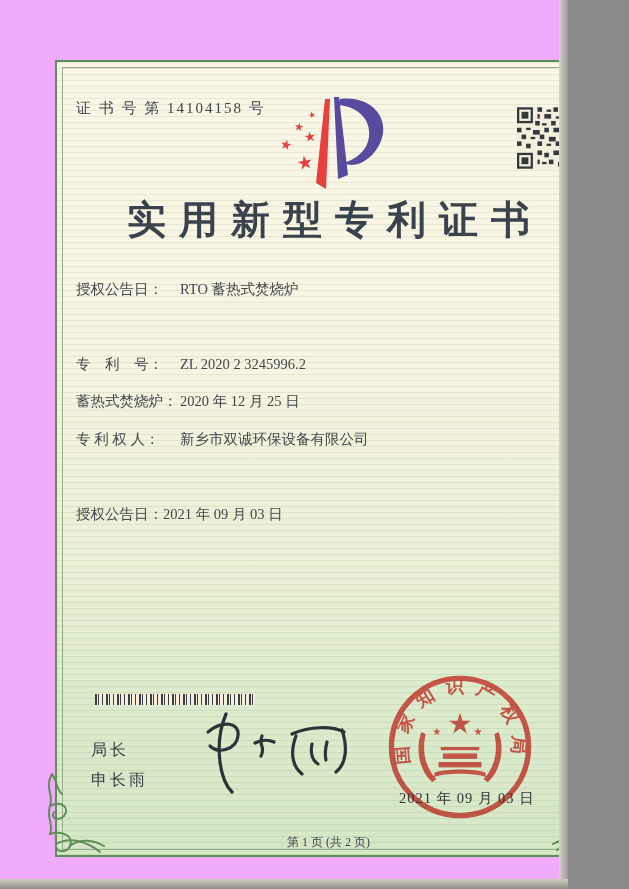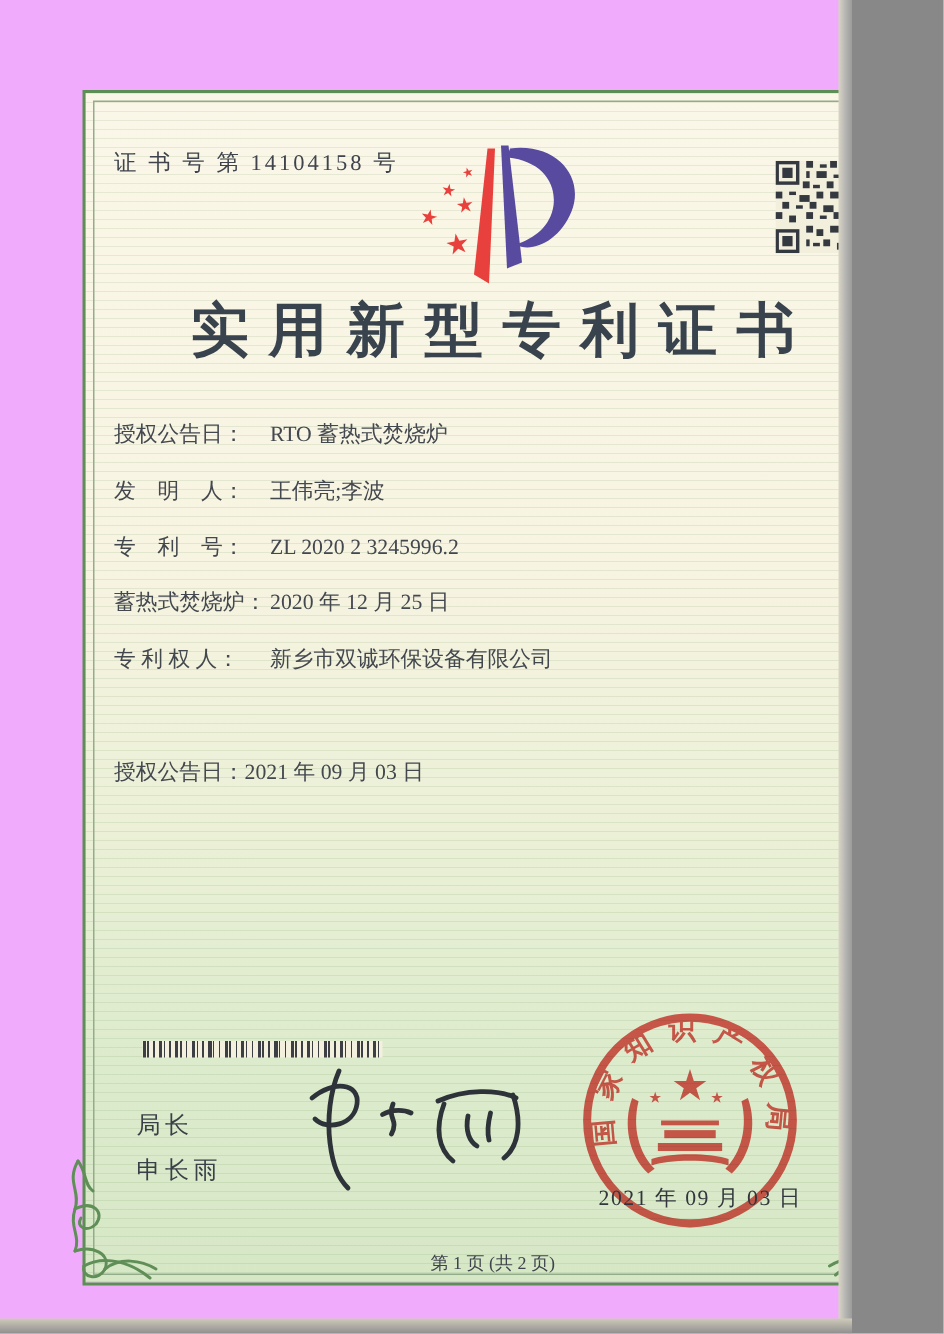--- a/index.html
+++ b/index.html
@@ -137,23 +137,20 @@
         <rect x="22" y="23" width="2" height="1"></rect>
         <rect x="26" y="24" width="1" height="2"></rect>
     </g>
   </svg>
 
   <div class="title">实用新型专利证书</div>
 
   <div class="field-row" style="top:280px">
     <span class="lbl">授权公告日：</span><span>RTO 蓄热式焚烧炉</span>
   </div>
-  <div class="field-row" style="top:318px">
-    <span class="lbl">发　明　人：</span><span>王伟亮;李波</span>
-  </div>
   <div class="field-row" style="top:355px">
     <span class="lbl">专　利　号：</span><span>ZL 2020 2 3245996.2</span>
   </div>
   <div class="field-row" style="top:392px">
     <span class="lbl">蓄热式焚烧炉：</span><span>2020 年 12 月 25 日</span>
   </div>
   <div class="field-row" style="top:430px">
     <span class="lbl">专 利 权 人：</span><span>新乡市双诚环保设备有限公司</span>
   </div>
   <div class="field-row" style="top:505px">

